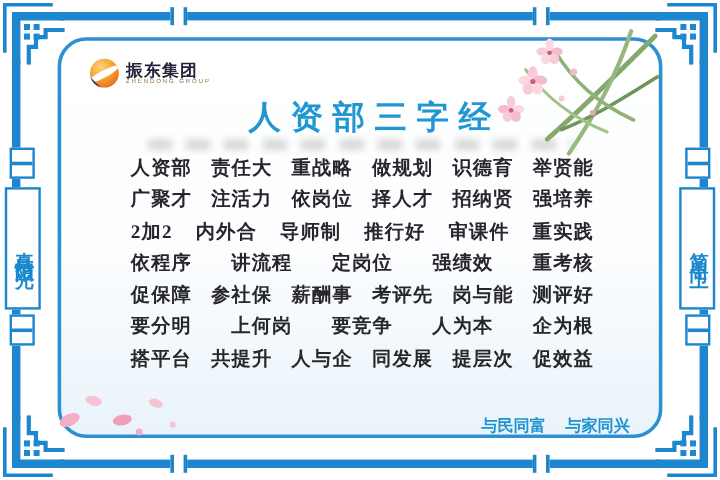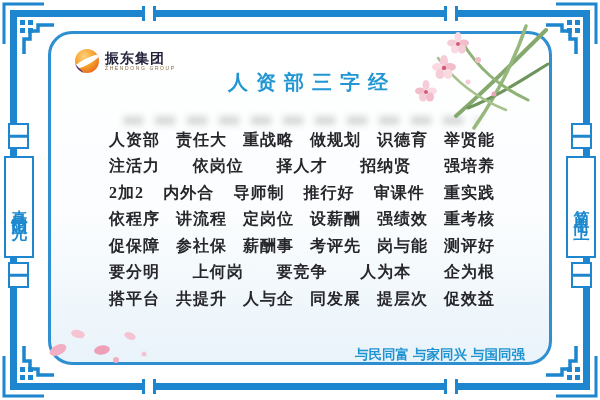--- a/index.html
+++ b/index.html
@@ -52,35 +52,35 @@
   .logo-icon { width:24px; height:24px; border-radius:50%; position:relative; overflow:hidden;
                background:radial-gradient(circle at 38% 30%, #fdd17c 0%, #f5a32c 45%, #e6611d 85%); }
   .logo-icon::before { content:""; position:absolute; left:-4px; top:10px; width:30px; height:6px;
                background:#ffffff; border-radius:50%; transform:rotate(-28deg); }
   .logo-icon::after { content:""; position:absolute; left:0; bottom:0; width:0; height:0;
                border-left:9px solid #4a2a7a; border-top:9px solid transparent; }
   .logo-text-block { display:flex; flex-direction:column; line-height:1.1; }
   .logo-cn { font-size:14px; font-weight:bold; color:#23233c; letter-spacing:1px; }
   .logo-en { font-size:5px; color:#8a6a40; letter-spacing:1.6px; }
 
-  .page-title { position:absolute; top:35px; left:0; right:0; text-align:center;
-                font-size:20px; font-weight:bold; color:#2196d3;
+  .page-title { position:absolute; top:46px; left:0; right:0; text-align:center;
+                font-size:27px; font-weight:bold; color:#2196d3;
                 letter-spacing:8px; padding-left:24px; }
 
   .watermark { position:absolute; top:82px; left:72px; width:356px; height:9px;
                filter:blur(3px); opacity:.25; border-radius:3px;
                background:repeating-linear-gradient(90deg,#666 0 20px, transparent 20px 32px); }
 
   .grid { position:absolute; left:58px; top:93px; width:386px;
           display:flex; flex-direction:column; }
   .grid-row { display:flex; justify-content:space-between; align-items:center; height:26.5px; }
   .grid-cell { font-family:"Liberation Serif", serif; font-weight:bold;
                font-size:16px; color:#26262b; letter-spacing:1px; white-space:nowrap; }
 
-  .slogan { position:absolute; right:24px; top:312px; display:flex; gap:4px;
+  .slogan { position:absolute; right:24px; top:312px; display:flex; gap:16px;
             font-size:13.5px; font-weight:bold; color:#1f93d1; }
 
   .flowers { position:absolute; left:398px; top:24px; z-index:5; }
   .petals  { position:absolute; left:44px;  top:320px; z-index:3; }
 </style>
 </head>
 <body>
 
 <div class="bar" id="bar-top"></div>
 <div class="bar" id="bar-bottom"></div>
@@ -157,39 +157,39 @@
   <div class="grid">
       <div class="grid-row">
         <span class="grid-cell">人资部</span>
         <span class="grid-cell">责任大</span>
         <span class="grid-cell">重战略</span>
         <span class="grid-cell">做规划</span>
         <span class="grid-cell">识德育</span>
         <span class="grid-cell">举贤能</span>
       </div>
       <div class="grid-row">
+        <span class="grid-cell">广聚才</span>
         <span class="grid-cell">注活力</span>
         <span class="grid-cell">依岗位</span>
         <span class="grid-cell">择人才</span>
         <span class="grid-cell">招纳贤</span>
         <span class="grid-cell">强培养</span>
       </div>
       <div class="grid-row">
         <span class="grid-cell">2加2</span>
         <span class="grid-cell">内外合</span>
         <span class="grid-cell">导师制</span>
         <span class="grid-cell">推行好</span>
         <span class="grid-cell">审课件</span>
         <span class="grid-cell">重实践</span>
       </div>
       <div class="grid-row">
         <span class="grid-cell">依程序</span>
         <span class="grid-cell">讲流程</span>
         <span class="grid-cell">定岗位</span>
-        <span class="grid-cell">设薪酬</span>
         <span class="grid-cell">强绩效</span>
         <span class="grid-cell">重考核</span>
       </div>
       <div class="grid-row">
         <span class="grid-cell">促保障</span>
         <span class="grid-cell">参社保</span>
         <span class="grid-cell">薪酬事</span>
         <span class="grid-cell">考评先</span>
         <span class="grid-cell">岗与能</span>
         <span class="grid-cell">测评好</span>
@@ -207,21 +207,20 @@
         <span class="grid-cell">人与企</span>
         <span class="grid-cell">同发展</span>
         <span class="grid-cell">提层次</span>
         <span class="grid-cell">促效益</span>
       </div>
     </div>
 
   <div class="slogan">
     <span>与民同富</span>
     <span>与家同兴</span>
-    <span>与国同强</span>
   </div>
 </div>
 
 <svg class="flowers" width="152" height="112" viewBox="0 0 152 112">
   <g fill="none" stroke-linecap="round">
     <path d="M148 6 C120 34 92 62 58 92" stroke="#85a96d" stroke-width="4"></path>
     <path d="M128 2 C116 38 98 72 76 104" stroke="#97b87c" stroke-width="3.5"></path>
     <path d="M150 40 C124 56 100 72 70 84" stroke="#6e965c" stroke-width="3"></path>
     <path d="M64 18 C80 44 100 62 130 76" stroke="#8fb275" stroke-width="3"></path>
     <path d="M40 34 C56 56 78 74 108 86" stroke="#a5c28c" stroke-width="2.5"></path>

